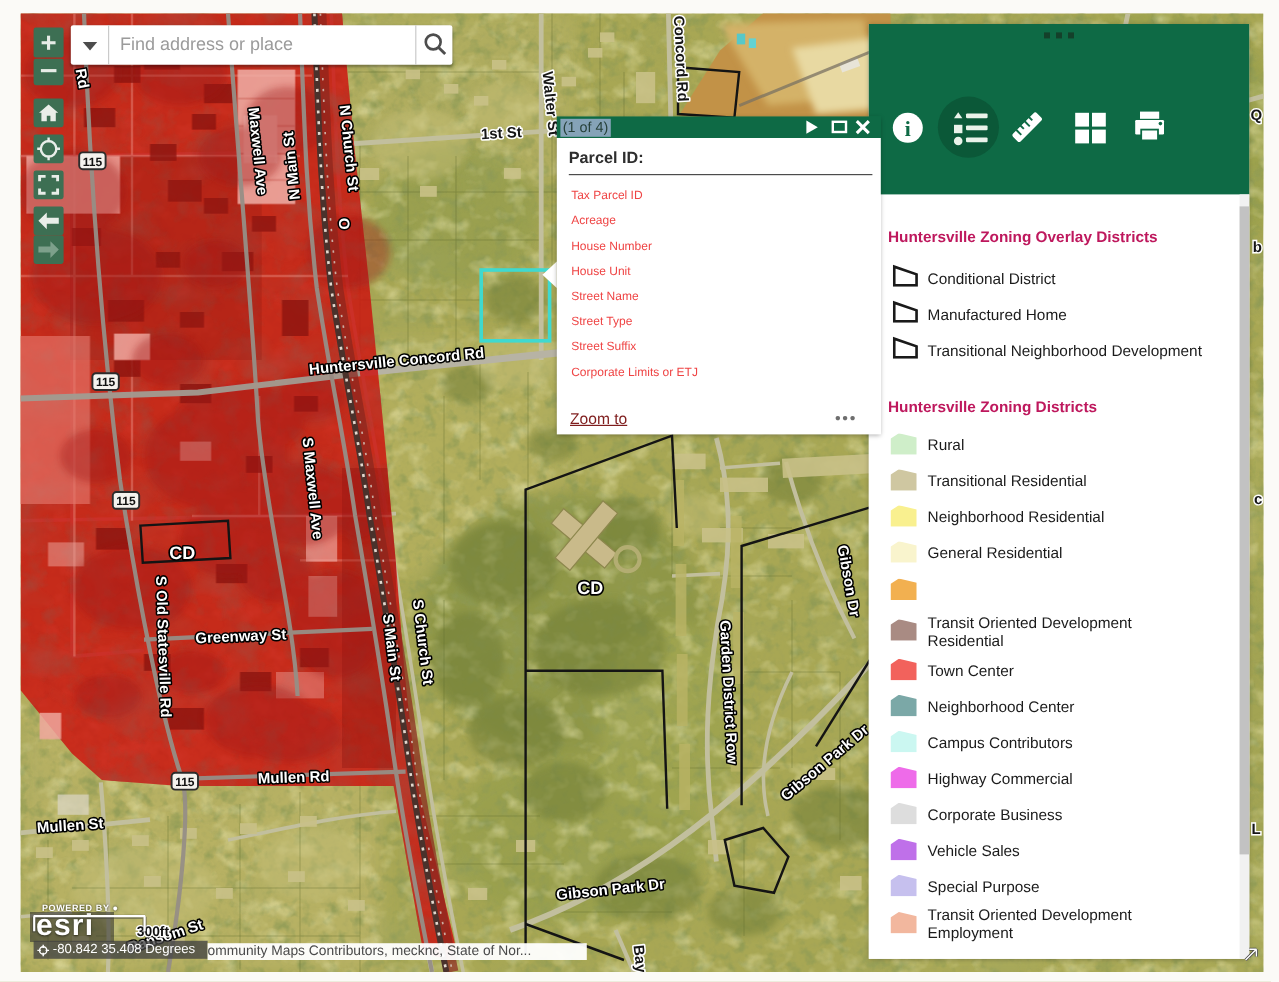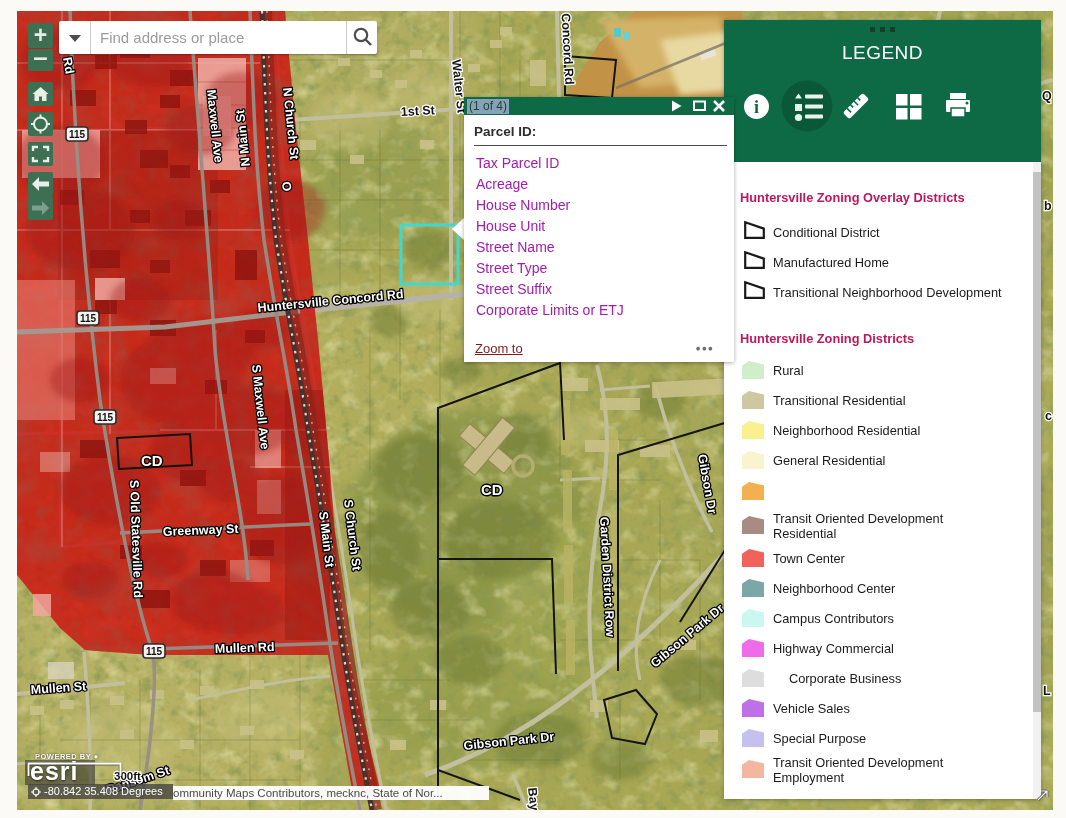--- a/index.html
+++ b/index.html
@@ -15,21 +15,21 @@
 #search .dd:after { content:""; position:absolute; left:10px; top:14px; border:6px solid transparent; border-top:7px solid #4c4c4c; }
 #search .ph { position:absolute; left:41px; top:8px; font-size:15px; color:#9b9b9b; }
 #search .mag { position:absolute; right:0; top:0; width:31px; height:33px; border-left:1px solid #cacaca; }
 
 #popup { position:absolute; left:464px; top:97px; width:270px; height:265px; z-index:30; box-shadow:0 1px 4px rgba(0,0,0,.35); }
 #popup .hd { position:absolute; left:0; top:0; right:0; height:18px; background:#0e6a45; }
 #popup .sel { position:absolute; left:3px; top:2px; background:#85a3b8; color:#27413a; font-size:12px; padding:0 2px 1px 2px; }
 #popup .bd { position:absolute; left:0; top:18px; right:0; bottom:0; background:#fff; }
 #popup h2 { font-size:13.5px; color:#2e2e2e; font-weight:bold; position:absolute; left:10px; top:9px; }
 #popup .rule { position:absolute; left:10px; right:7px; top:30px; border-top:1px solid #4c4c4c; }
-#popup .flds { position:absolute; left:12px; top:38px; font-size:14px; color:#a21caf; line-height:21px; }
+#popup .flds { position:absolute; left:12px; top:38px; font-size:10px; color:#ef4444; line-height:21px; }
 #popup .zoomto { position:absolute; left:11px; bottom:6px; font-size:13px; color:#7f1d1d; text-decoration:underline; }
 #popup .dots { position:absolute; right:20px; bottom:9px; font-size:8.5px; color:#6e6e6e; letter-spacing:1px; }
 #ptail { position:absolute; left:452px; top:218px; z-index:29; width:0; height:0; border:11px solid transparent; border-right:12px solid #fff; border-left:none; }
 
 #legend { position:absolute; left:724px; top:20px; width:317px; height:779px; z-index:20; background:#fff; box-shadow:0 1px 4px rgba(0,0,0,.3); }
 #legend .hd { position:absolute; left:0; top:0; right:0; height:142px; background:#0e6a45; }
 #legend .title { position:absolute; top:22px; width:100%; text-align:center; color:#fff; font-size:19px; letter-spacing:.5px; }
 #lbody { position:absolute; left:0; top:142px; right:0; bottom:0; background:#fff; overflow:hidden; }
 .lh { position:absolute; left:16px; font-size:12.8px; font-weight:bold; color:#be185d; }
 .li { position:absolute; left:49px; font-size:12.8px; color:#1b1b1b; }
@@ -507,37 +507,36 @@
       <div class="li" style="top:349px; line-height:15px;">Transit Oriented Development<br>Residential</div>
     <div class="sw" style="top:387px; background:#f2625c;"></div>
       <div class="li" style="top:389px;">Town Center</div>
     <div class="sw" style="top:417px; background:#7ba8a7;"></div>
       <div class="li" style="top:419px;">Neighborhood Center</div>
     <div class="sw" style="top:447px; background:#cbf7f1;"></div>
       <div class="li" style="top:449px;">Campus Contributors</div>
     <div class="sw" style="top:477px; background:#ee6be9;"></div>
       <div class="li" style="top:479px;">Highway Commercial</div>
     <div class="sw" style="top:507px; background:#dddddd;"></div>
-      <div class="li" style="top:509px;margin-left:16px;">Corporate Business</div>
+      <div class="li" style="top:509px;">Corporate Business</div>
     <div class="sw" style="top:537px; background:#bf70e9;"></div>
       <div class="li" style="top:539px;">Vehicle Sales</div>
     <div class="sw" style="top:567px; background:#c6c0ee;"></div>
       <div class="li" style="top:569px;">Special Purpose</div>
     <div class="sw" style="top:598px; background:#f2b79e;"></div>
       <div class="li" style="top:593px; line-height:15px;">Transit Oriented Development<br>Employment</div>
   </div>
   <div class="hd">
     <svg style="position:absolute;left:144px;top:6px" width="30" height="8" viewBox="0 0 30 8">
         <g fill="#14402a">
           <rect x="2" y="1" width="5" height="5"></rect>
           <rect x="12" y="1" width="5" height="5"></rect>
           <rect x="22" y="1" width="5" height="5"></rect>
         </g>
       </svg>
-    <div class="title">LEGEND</div>
     <svg style="position:absolute;left:0;top:55px" width="317" height="62" viewBox="0 0 317 62">
       <circle cx="83" cy="31" r="25.5" fill="#0b5838"></circle>
       <circle cx="32.5" cy="31.5" r="12.5" fill="#fff"></circle>
       <text x="32.5" y="38" font-size="18" font-weight="bold" fill="#0e6a45" text-anchor="middle" font-family="Liberation Serif,serif">i</text>
       <g fill="#eaf3ea">
         <path d="M71 23.5 l3.5 -5 3.5 5 Z"></path>
         <rect x="71" y="29" width="7" height="7"></rect>
         <circle cx="74.5" cy="42.5" r="3.6"></circle>
         <rect x="81" y="19.5" width="18" height="4" rx="1"></rect>
         <rect x="81" y="29.5" width="18" height="4" rx="1"></rect>

